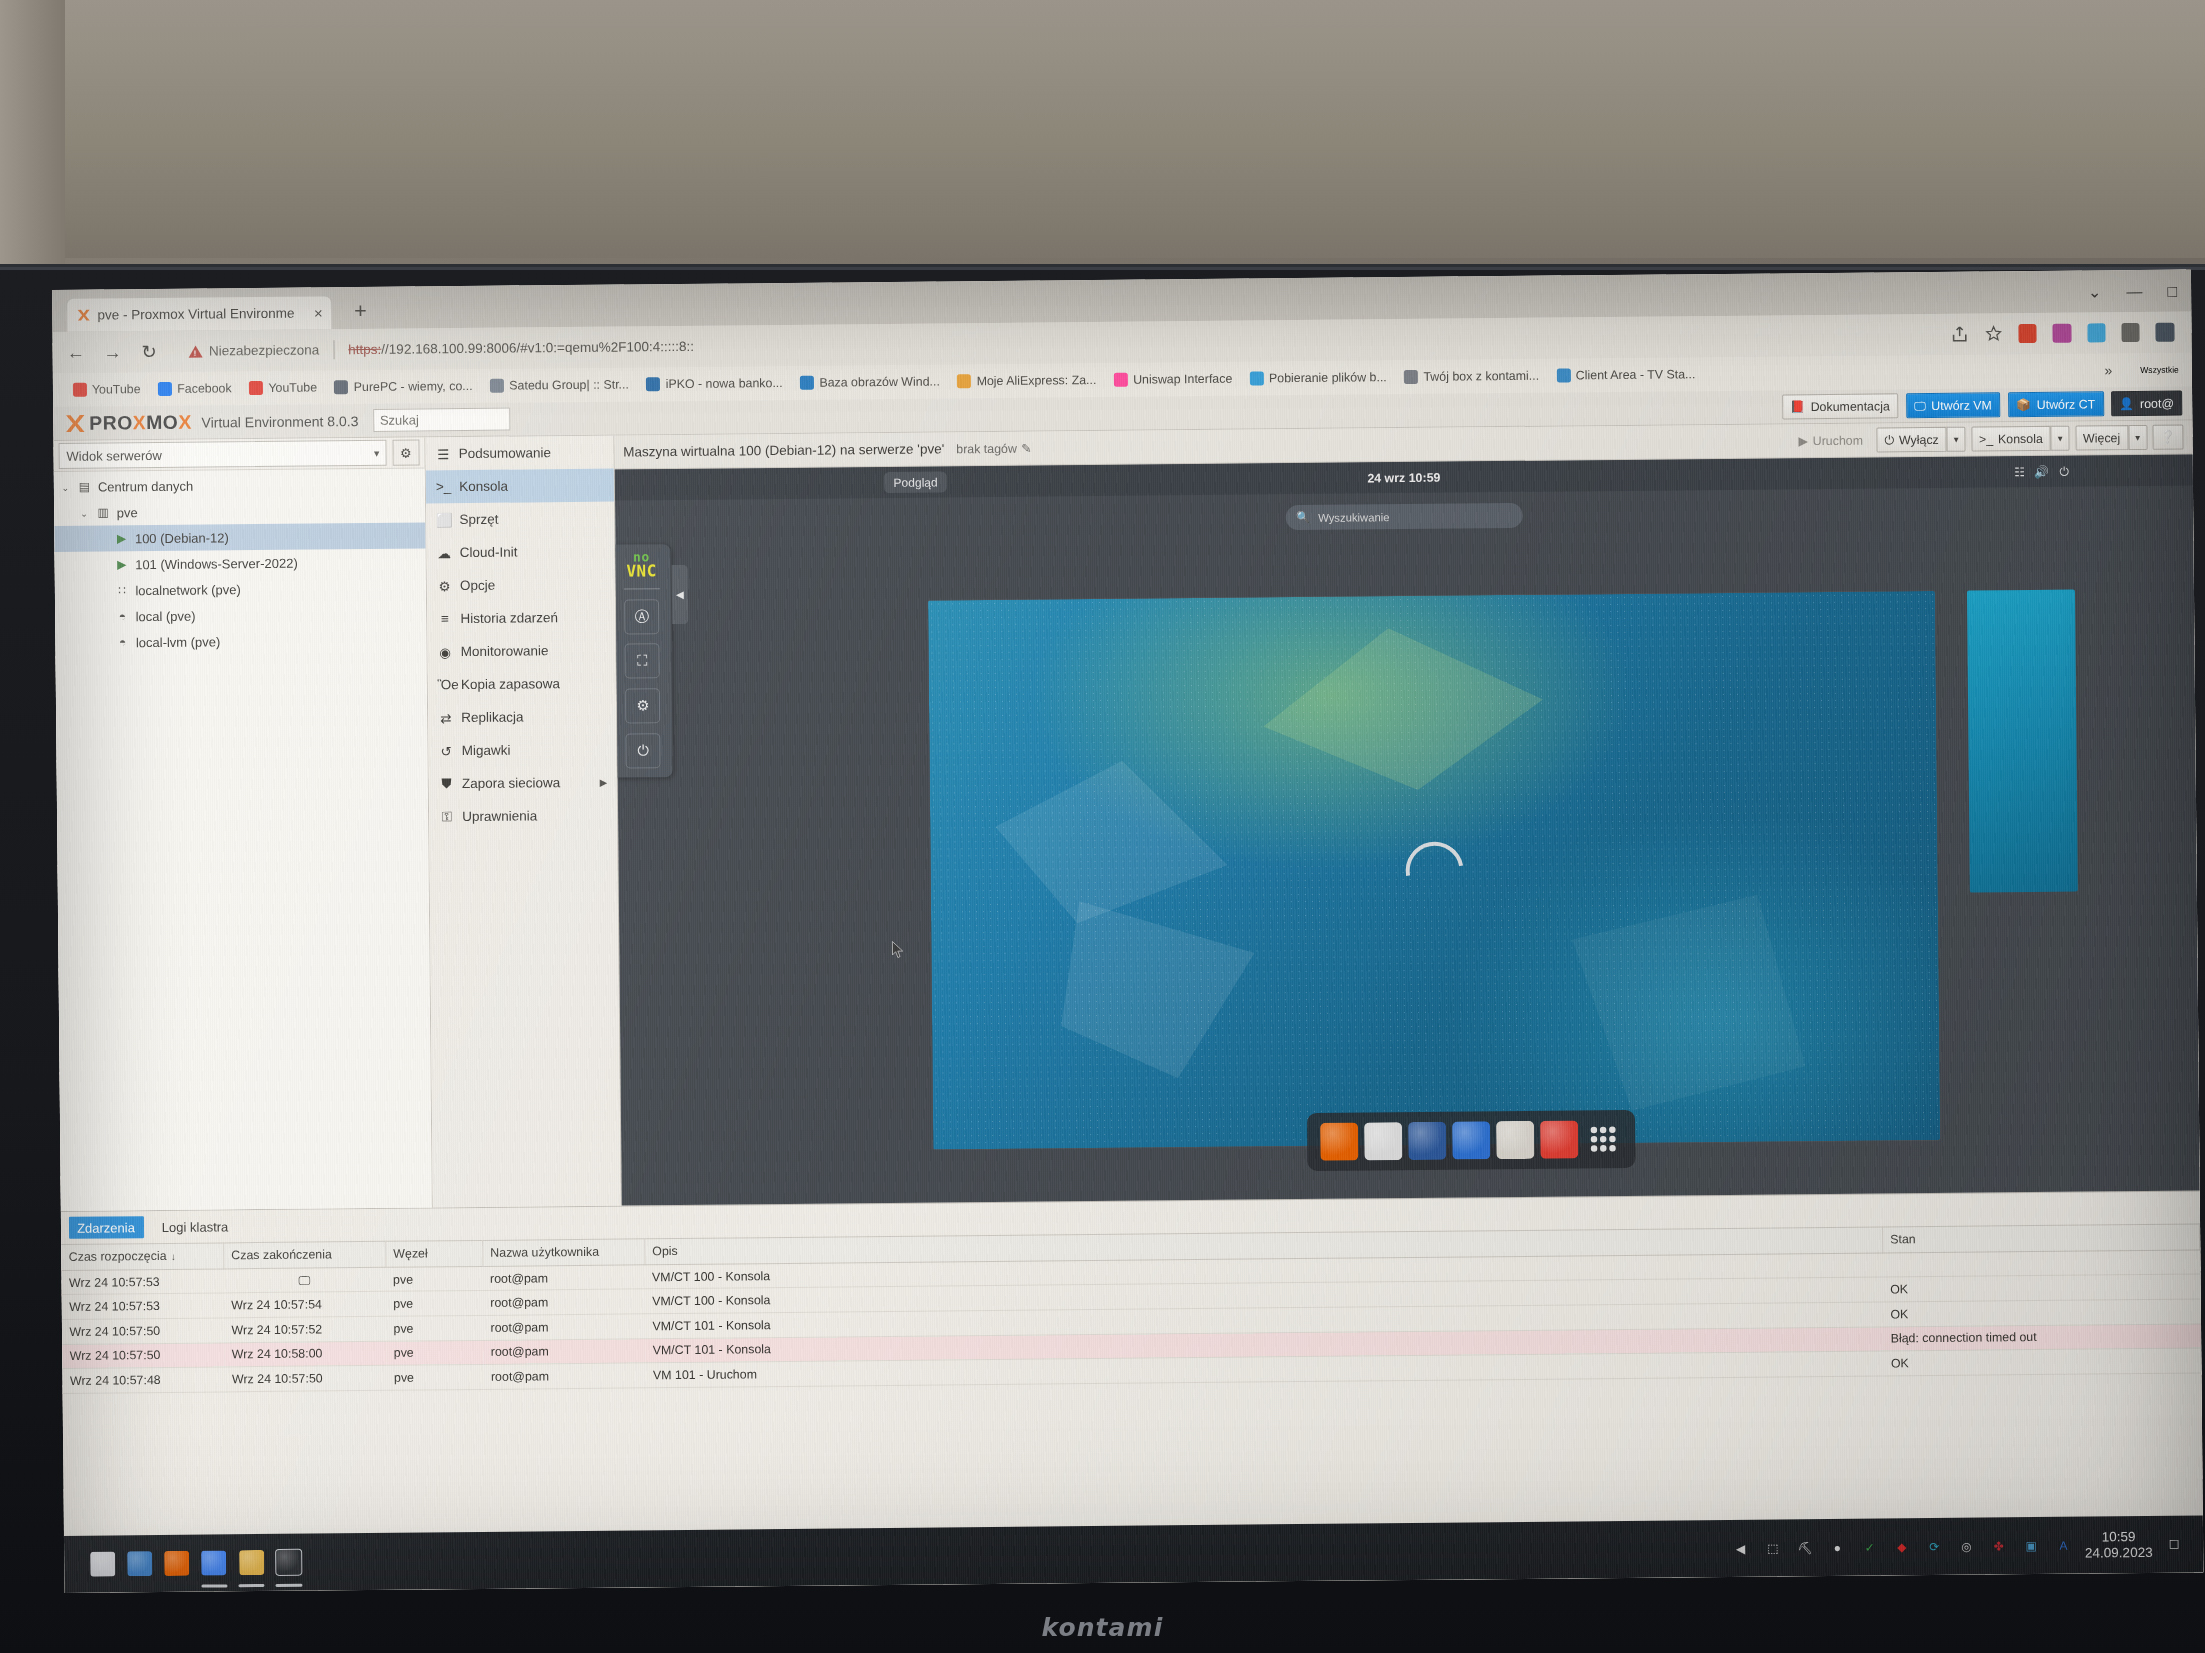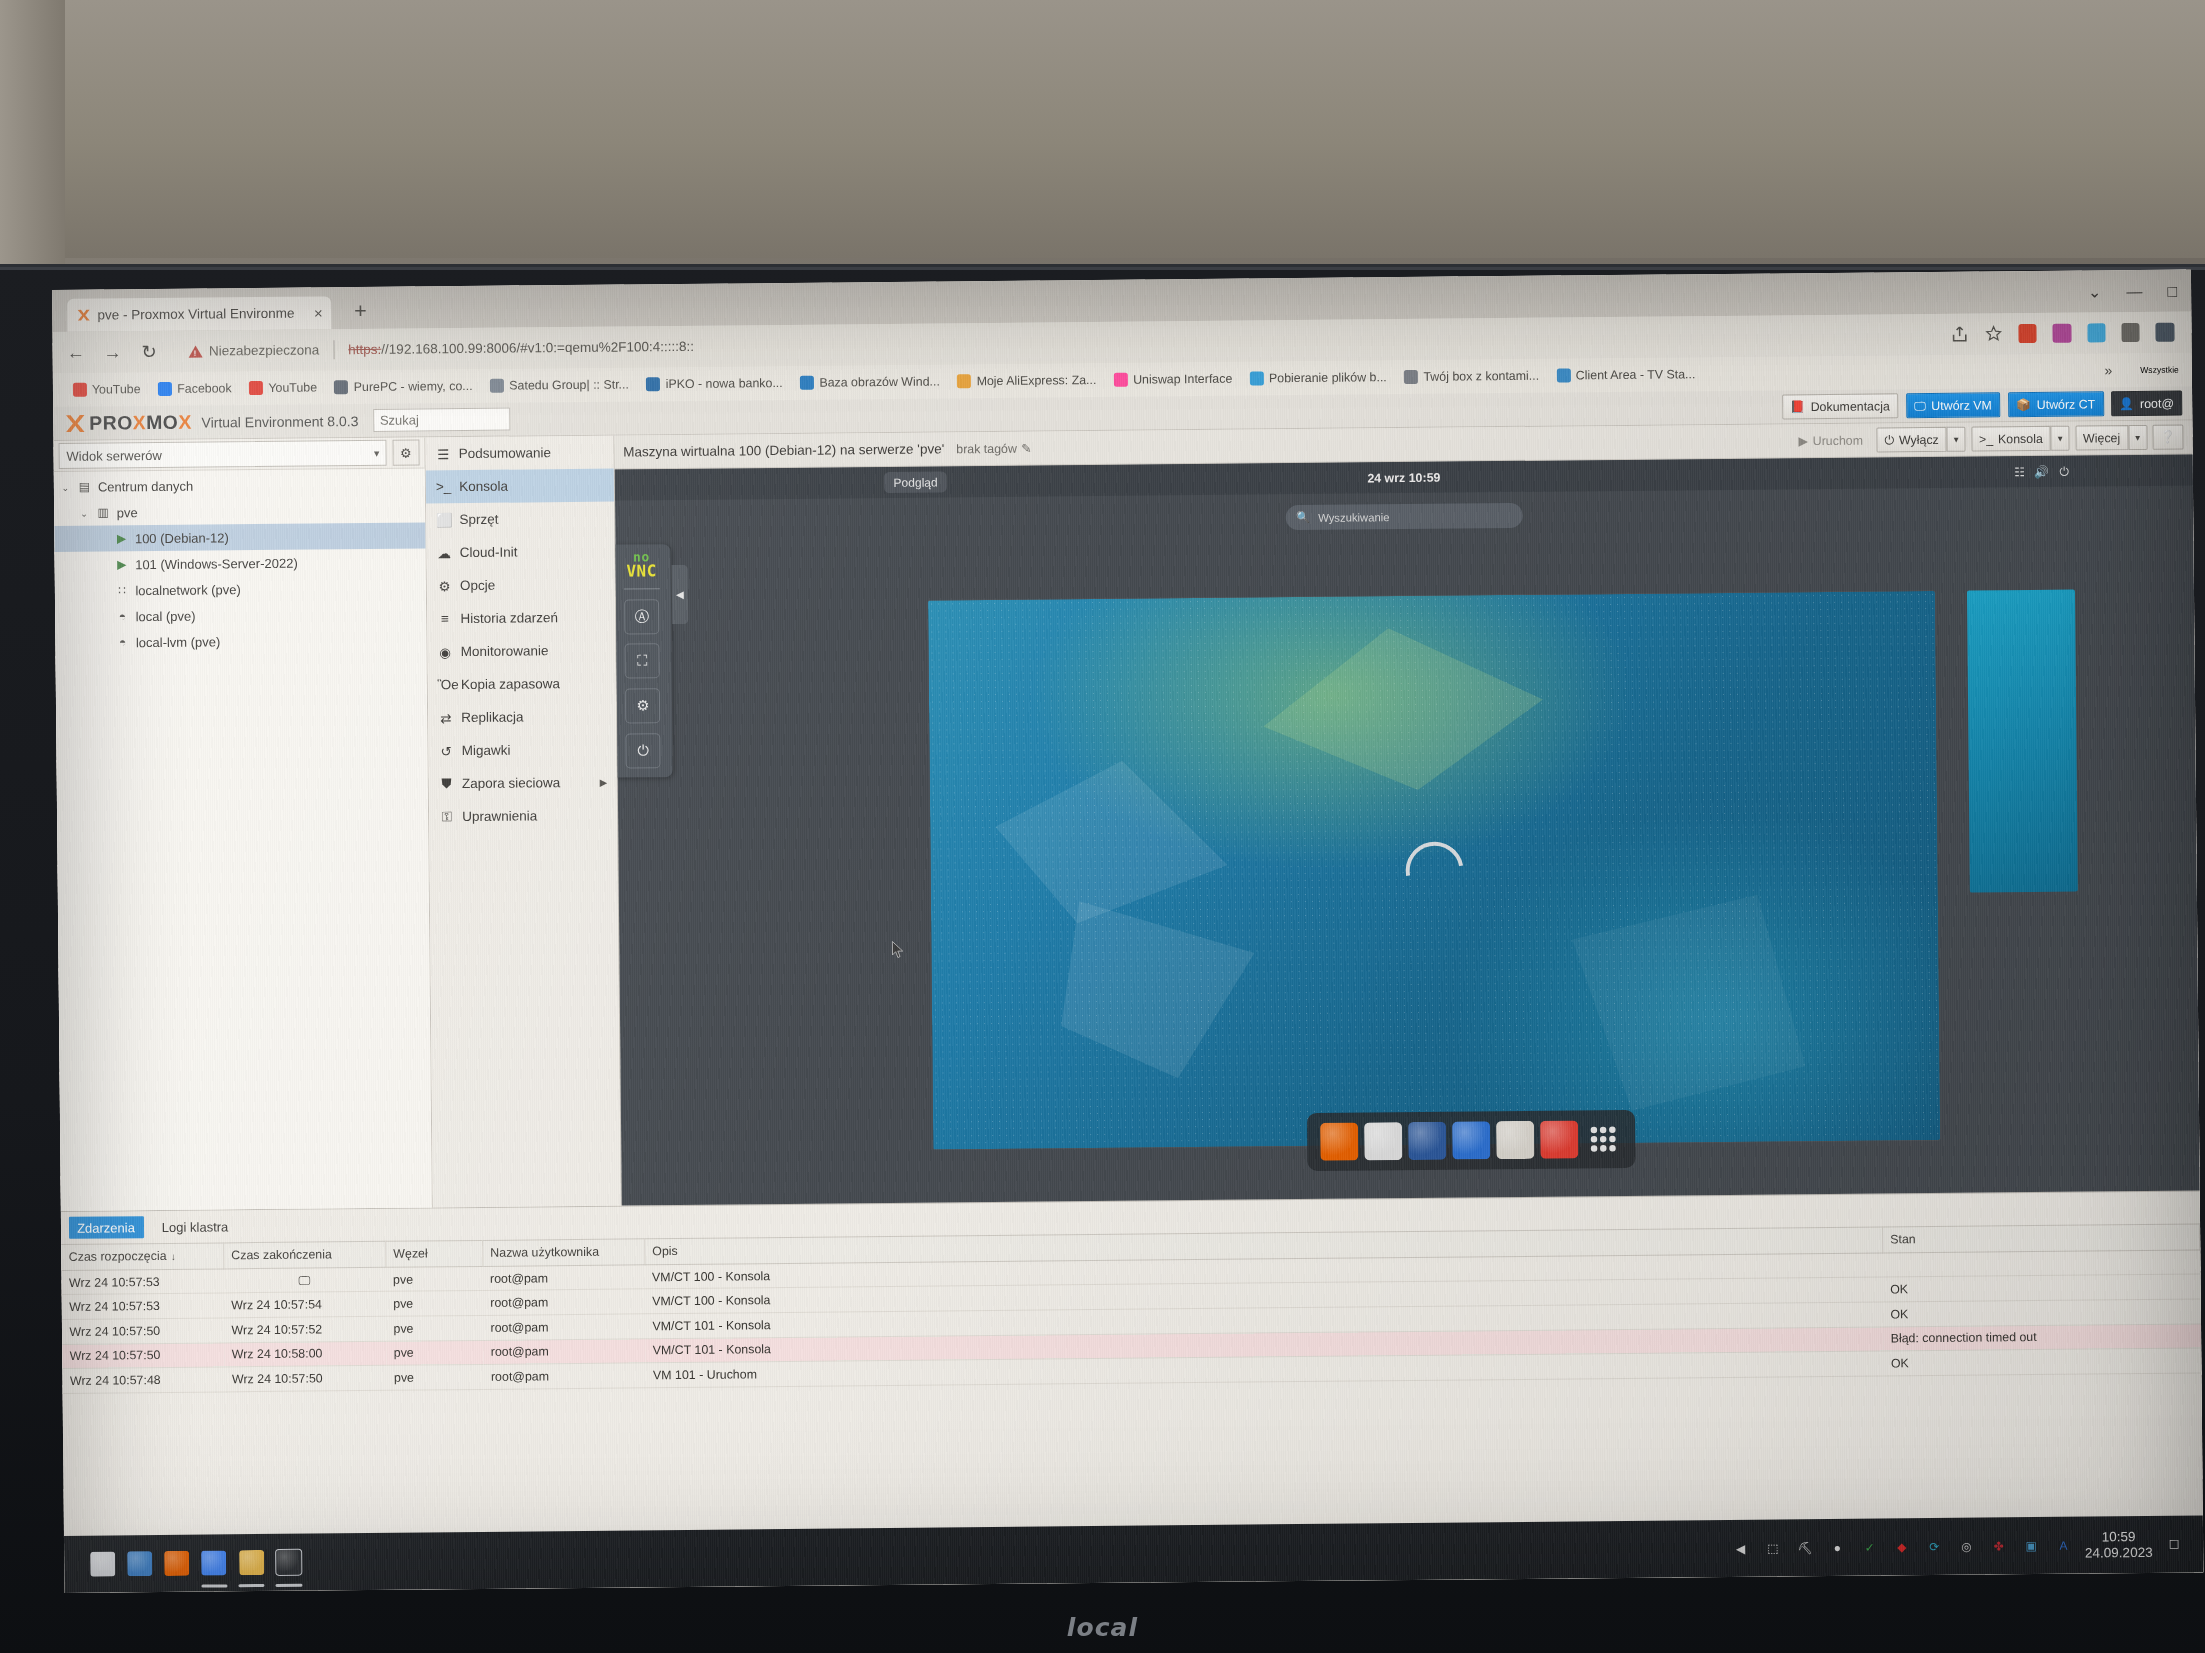--- a/index.html
+++ b/index.html
@@ -180,21 +180,21 @@
 </style>
 </head>
 <body>
 
 <div id="scene">
   <div id="wallTop"></div>
   <div id="wallLeft"></div>
 
   <div id="monitor">
     <div id="bezelTopHl"></div>
-    <div id="brand">local</div>
+    <div id="brand">kontami</div>
 
     <div id="screen">
       <div id="chrome">
 
         <div class="tabstrip">
           <div class="tab">
             <span class="favicon">
               <svg width="15" height="15" viewBox="0 0 28 28">
                   <path d="M3 4 L9 4 L14 11 L19 4 L25 4 L17 14 L25 24 L19 24 L14 17 L9 24 L3 24 L11 14 Z" fill="#e8762a"></path>
                 </svg>

